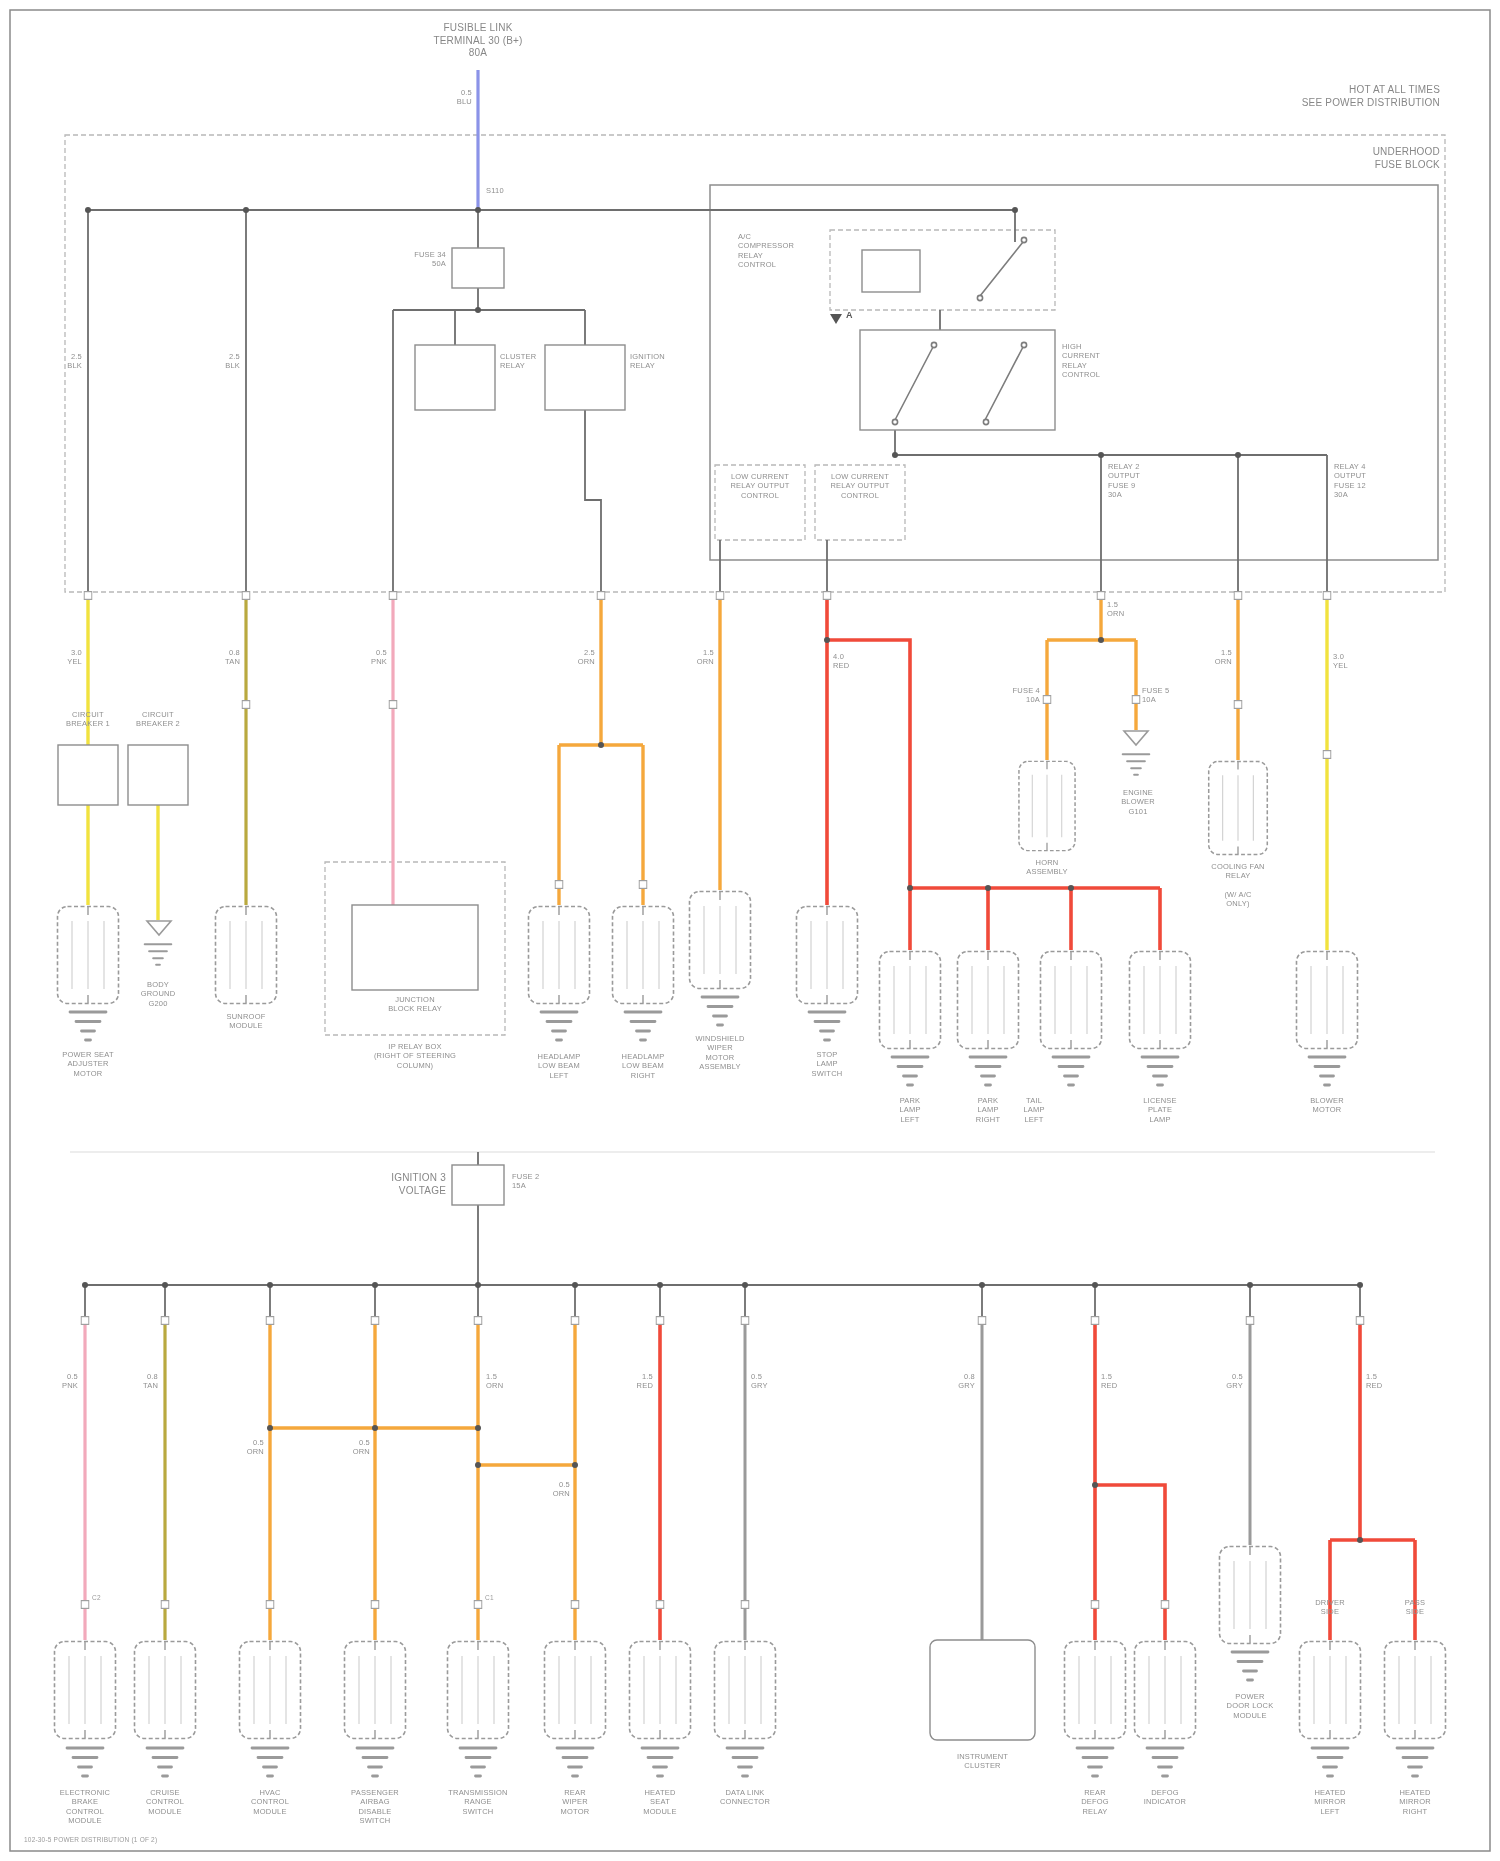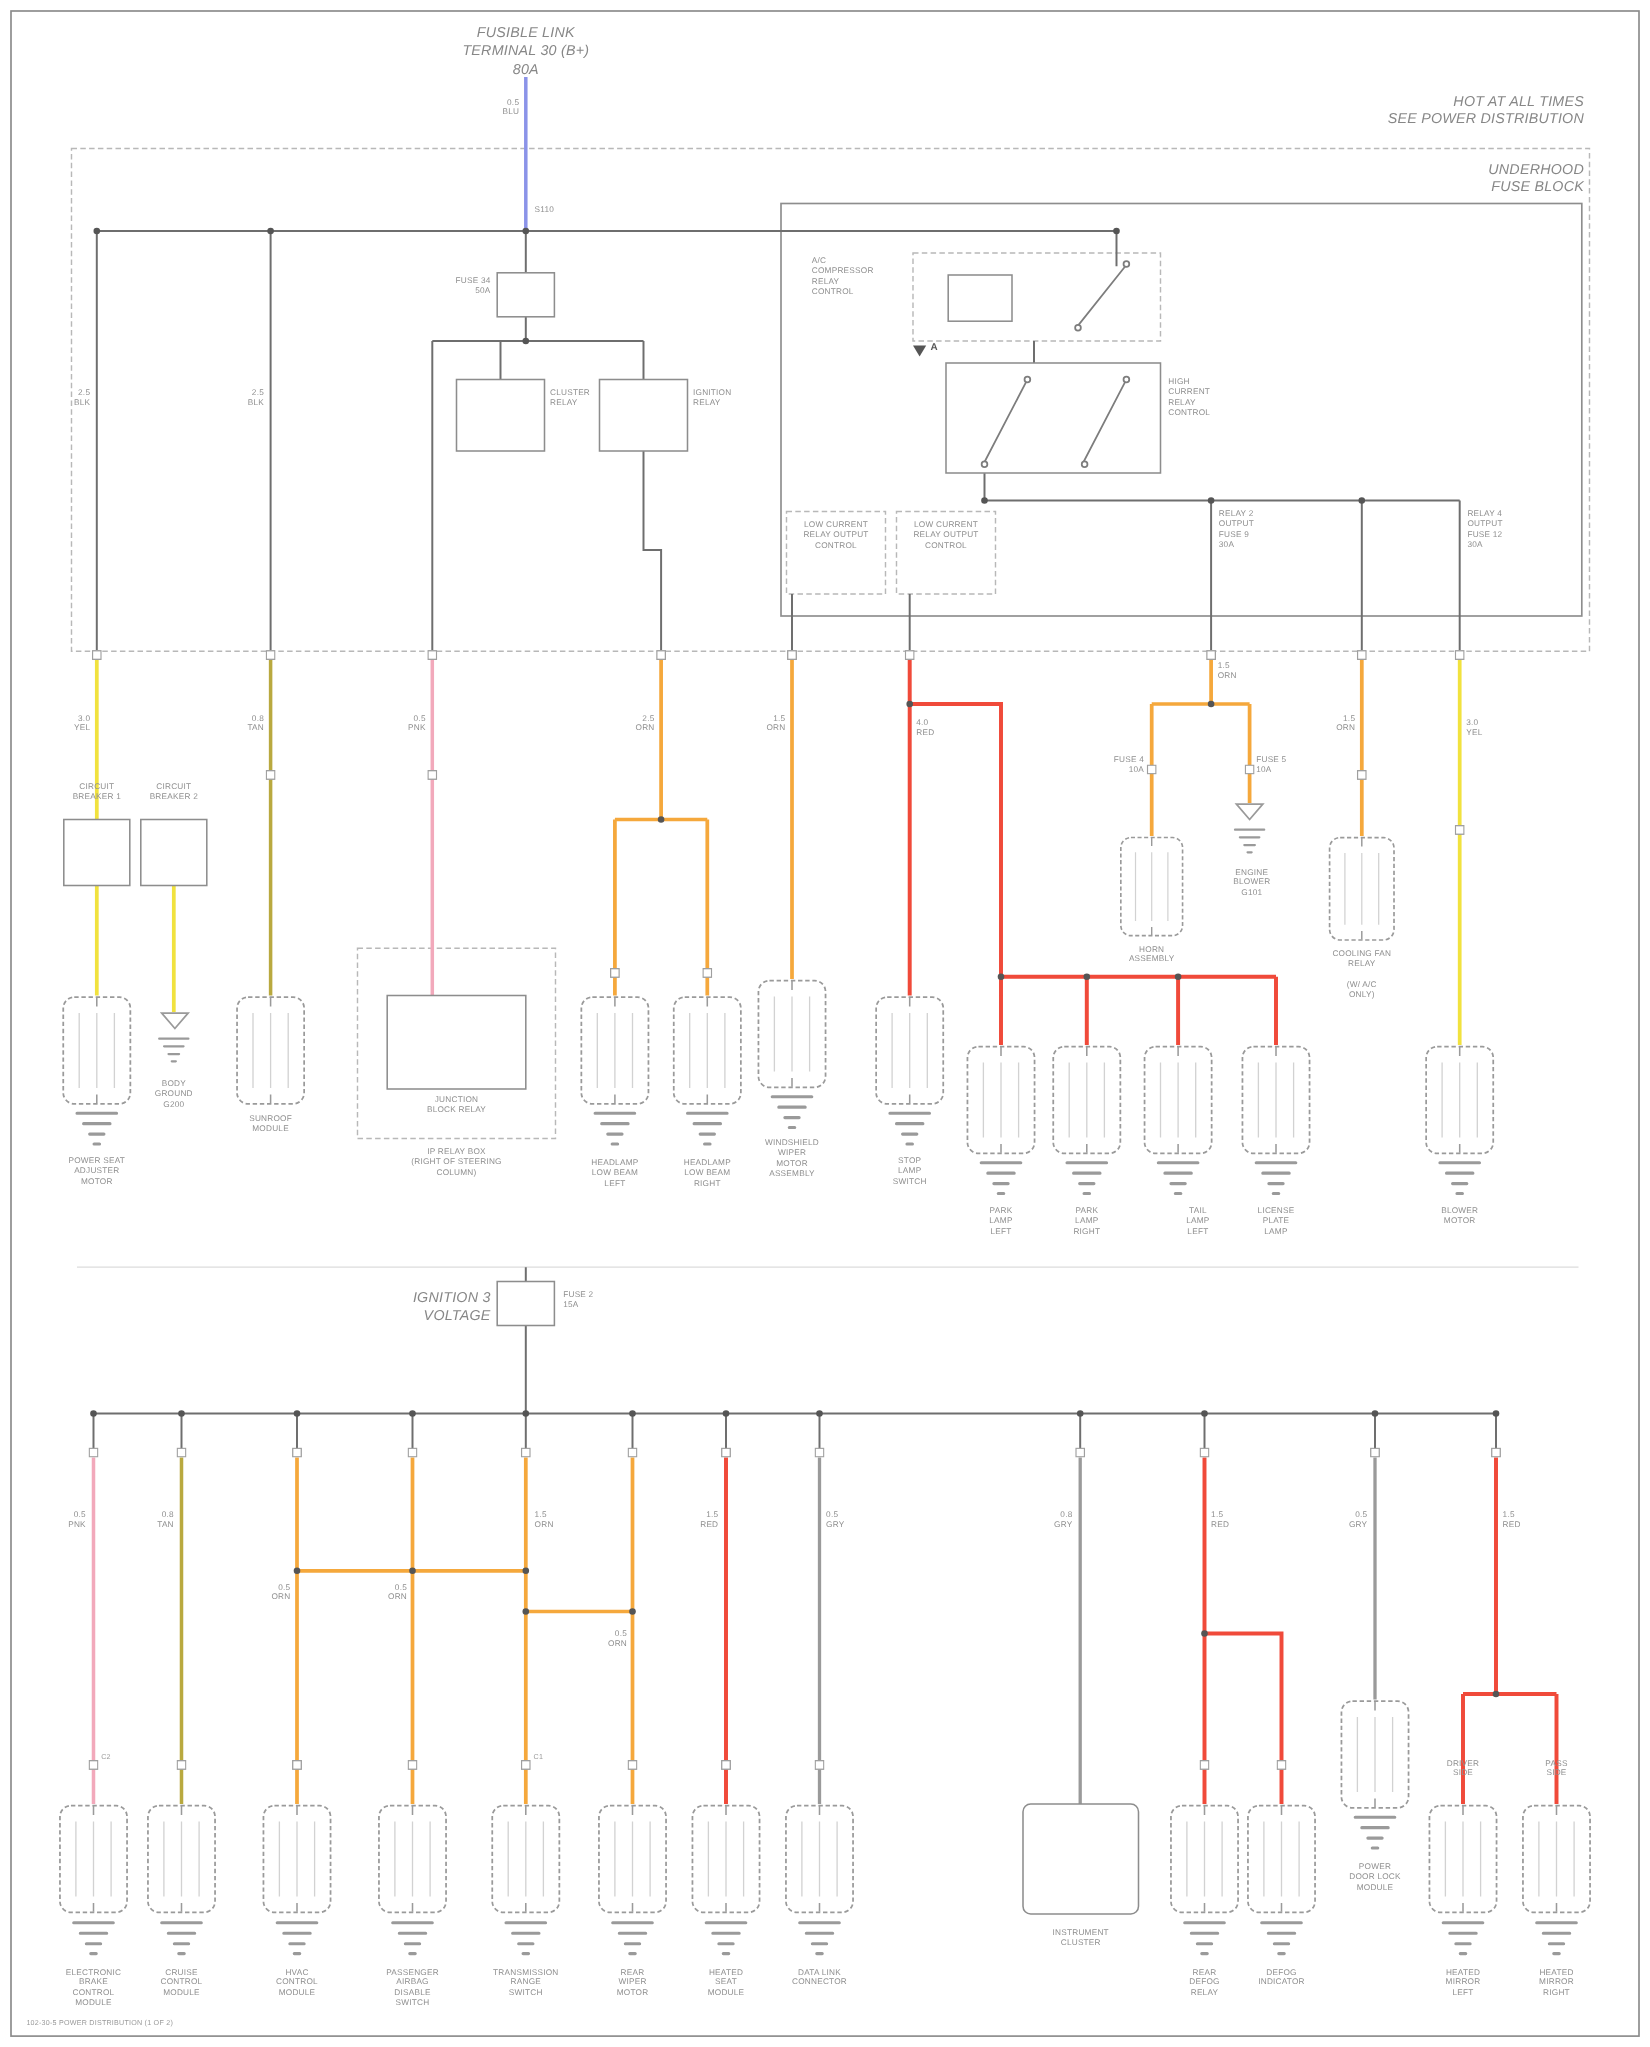--- a/index.html
+++ b/index.html
@@ -2,21 +2,21 @@
 <html><head>
 <meta charset="utf-8">
 <style>
   html,body{margin:0;padding:0;background:#f4f4f2;}
   #page{position:relative;width:1500px;height:1861px;background:#ffffff;margin:0 auto;
         font-family:"Liberation Sans",sans-serif;overflow:hidden;}
   #wires{position:absolute;left:0;top:0;}
   .lb{position:absolute;font:7.5px/1.25 "Liberation Sans",sans-serif;color:#8f8f8f;
       text-align:center;white-space:pre-line;letter-spacing:.2px;}
   .ll{text-align:left}.lr{text-align:right}
-  .hd{font-size:13px;color:#878787;font-style:italic;}
+  .hd{font-size:10px;color:#878787;}
   .tiny{font-size:6.5px;color:#9a9a9a;}
   .mk{font-weight:bold;color:#555;font-size:9px;}
 </style>
 </head>
 <body>
 
 <div id="page">
 
 <svg id="wires" width="1500" height="1861" viewBox="0 0 1500 1861">
   <defs>
@@ -346,21 +346,21 @@
 ASSEMBLY</div>
 <div class="lb" style="left:779px;top:1050px;width:96px">STOP
 LAMP
 SWITCH</div>
 <div class="lb" style="left:878px;top:1096px;width:64px">PARK
 LAMP
 LEFT</div>
 <div class="lb" style="left:956px;top:1096px;width:64px">PARK
 LAMP
 RIGHT</div>
-<div class="lb" style="left:1057px;top:1096px;width:64px">TAIL
+<div class="lb" style="left:1002px;top:1096px;width:64px">TAIL
 LAMP
 LEFT</div>
 <div class="lb" style="left:1128px;top:1096px;width:64px">LICENSE
 PLATE
 LAMP</div>
 <div class="lb lr" style="left:996px;top:686px;width:44px">FUSE 4
 10A</div>
 <div class="lb ll" style="left:1142px;top:686px;width:44px">FUSE 5
 10A</div>
 <div class="lb" style="left:991px;top:858px;width:112px">HORN

